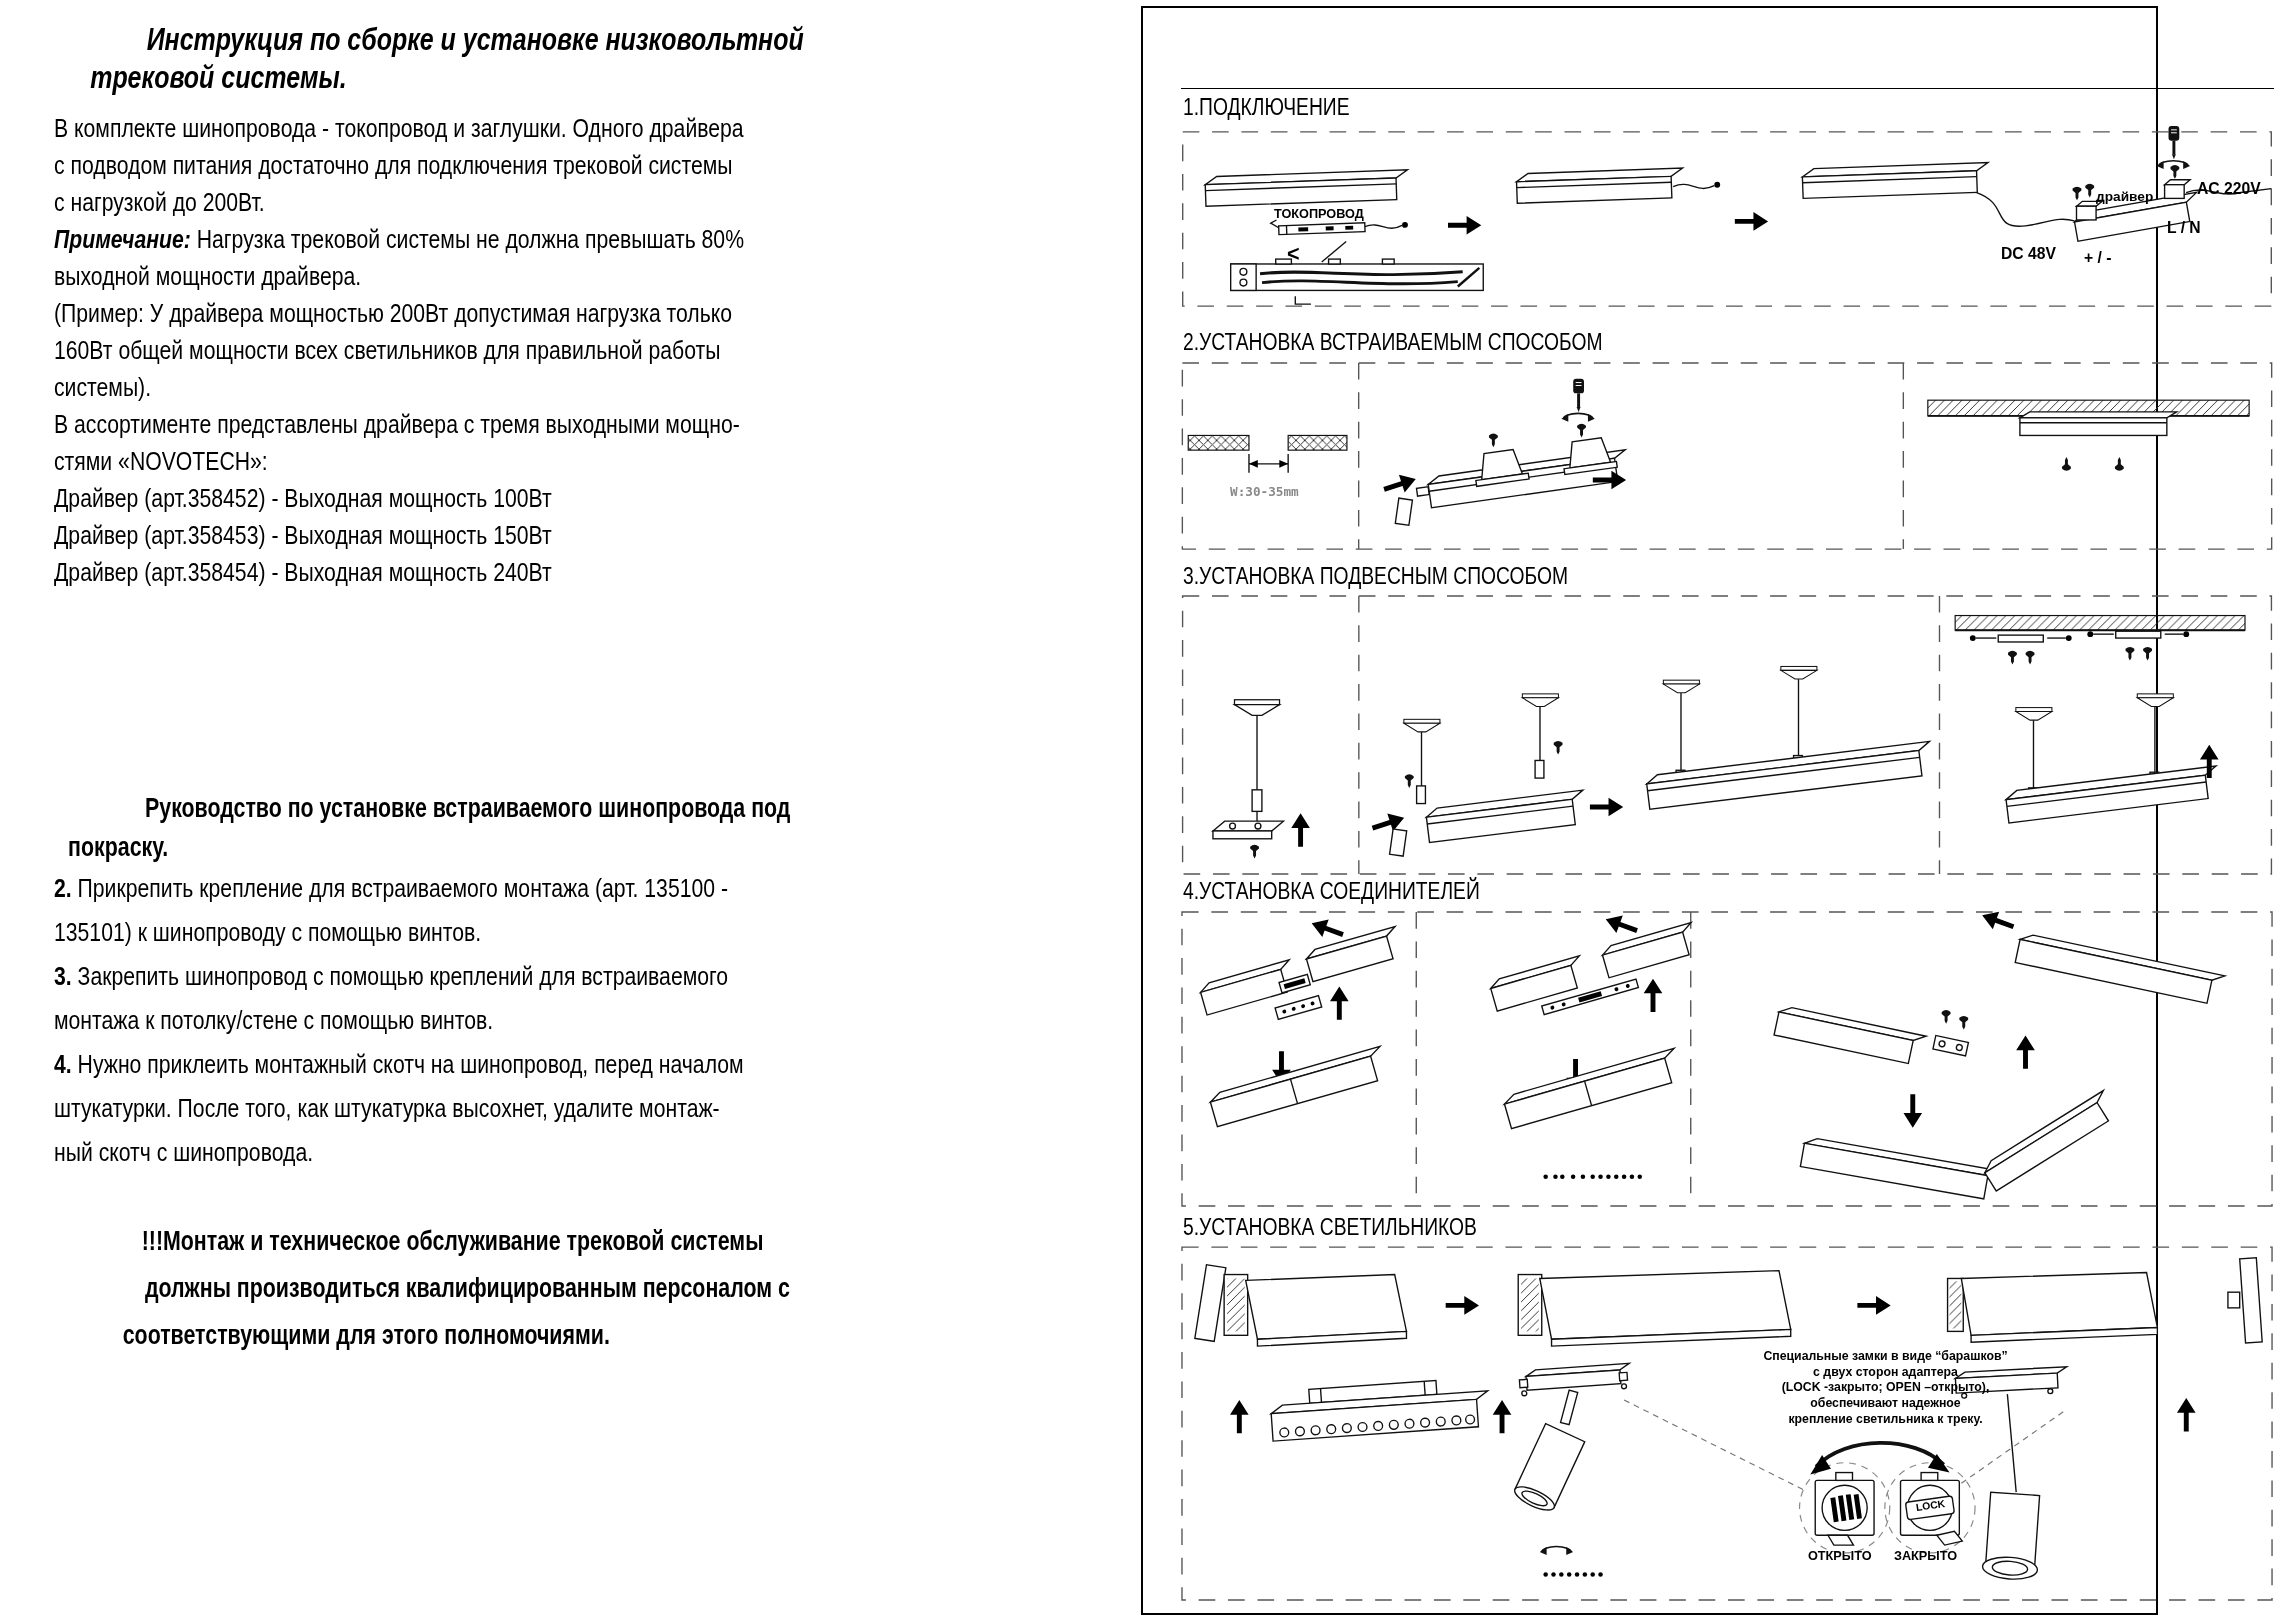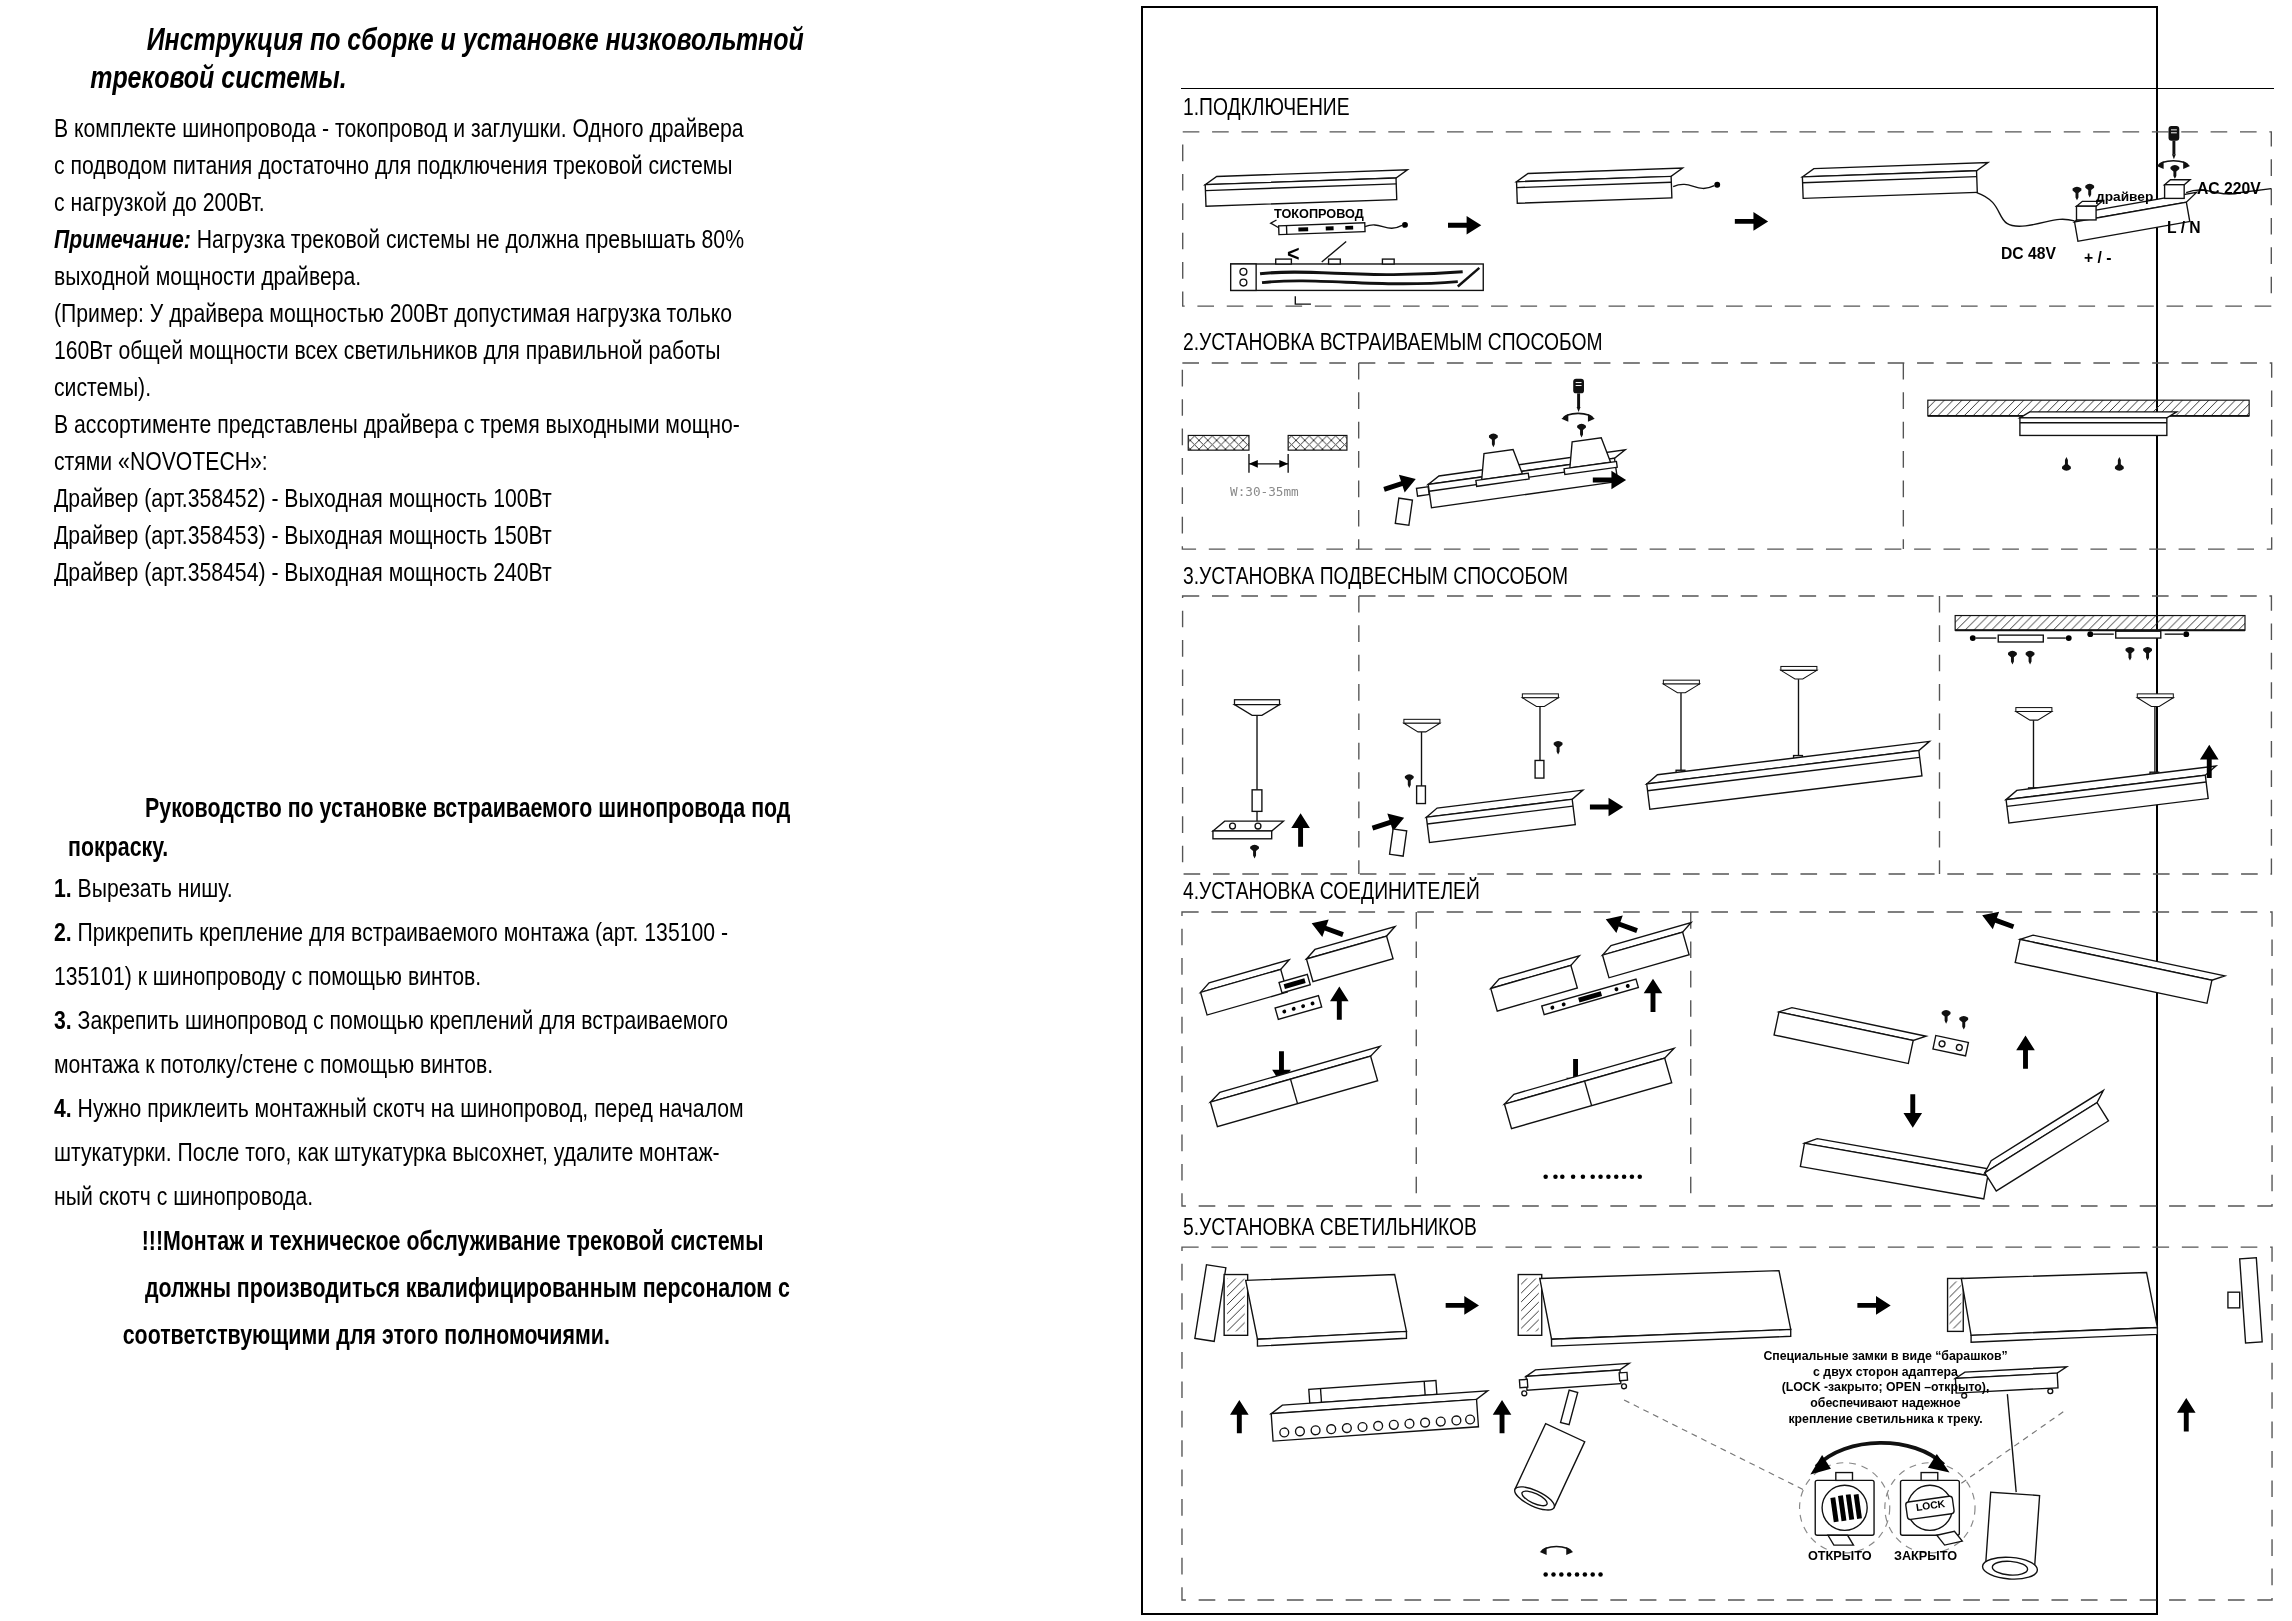--- a/index.html
+++ b/index.html
@@ -26,21 +26,21 @@
   svg.sec{position:absolute;left:38px;width:1093px;overflow:visible;}
   .wh{fill:#fff;stroke:#111;stroke-width:1.4;}
   .ln2{fill:none;stroke:#111;stroke-width:1.4;}
   .bk{fill:#000;stroke:none;}
   .dshr{fill:none;stroke:#555;stroke-width:1.4;stroke-dasharray:17 13;}
   .dsh{stroke:#555;stroke-width:1.4;stroke-dasharray:17 13;}
   .dsh2{stroke:#777;stroke-width:1.2;stroke-dasharray:6 5;}
   .dlab{position:absolute;font-weight:bold;font-size:12.7px;white-space:nowrap;}
   .dlab.big{font-size:15.7px;}
   .dlab.med{font-size:13.7px;}
-  .dlab.thin{font-weight:normal;font-family:"DejaVu Sans Mono",monospace;color:#8a8a8a;font-size:12.7px;}
+  .dlab.thin{font-weight:bold;font-family:"DejaVu Sans Mono",monospace;color:#8a8a8a;font-size:12.7px;}
   .dlab.angle{font-weight:bold;font-size:21.6px;}
   .note5{position:absolute;left:581px;top:1341px;width:323px;text-align:center;
          font-size:12.3px;font-weight:bold;line-height:15.7px;white-space:nowrap;}
   .locktxt{position:absolute;left:765px;top:1492px;width:45px;text-align:center;
            font-size:10.3px;font-weight:bold;transform:rotate(-8deg);}
 </style>
 </head>
 <body>
 
 <div class="page">
@@ -100,21 +100,20 @@
       <div class="ln"><span class="sx">Драйвер (арт.358453) - Выходная мощность 150Вт</span></div>
       <div class="ln"><span class="sx">Драйвер (арт.358454) - Выходная мощность 240Вт</span></div>
     </div>
 
     <div class="blk guide" style="top:788px">
       <div class="lnc"><span class="sxc">Руководство по установке встраиваемого шинопровода под</span></div>
       <div class="lnc"><span class="sxc">покраску.</span></div>
     </div>
 
     <div class="blk steps" style="top:866px">
-      <div class="ln"><span class="sx"><span class="b">1.</span><span> Вырезать нишу.</span></span></div>
       <div class="ln"><span class="sx"><span class="b">2.</span><span> Прикрепить крепление для встраиваемого монтажа (арт. 135100 -</span></span></div>
       <div class="ln"><span class="sx">135101) к шинопроводу с помощью винтов.</span></div>
       <div class="ln"><span class="sx"><span class="b">3.</span><span> Закрепить шинопровод с помощью креплений для встраиваемого</span></span></div>
       <div class="ln"><span class="sx">монтажа к потолку/стене с помощью винтов.</span></div>
       <div class="ln"><span class="sx"><span class="b">4.</span><span> Нужно приклеить монтажный скотч на шинопровод, перед началом</span></span></div>
       <div class="ln"><span class="sx">штукатурки. После того, как штукатурка высохнет, удалите монтаж-</span></div>
       <div class="ln"><span class="sx">ный скотч с шинопровода.</span></div>
     </div>
 
     <div class="blk warn" style="top:1217px">

